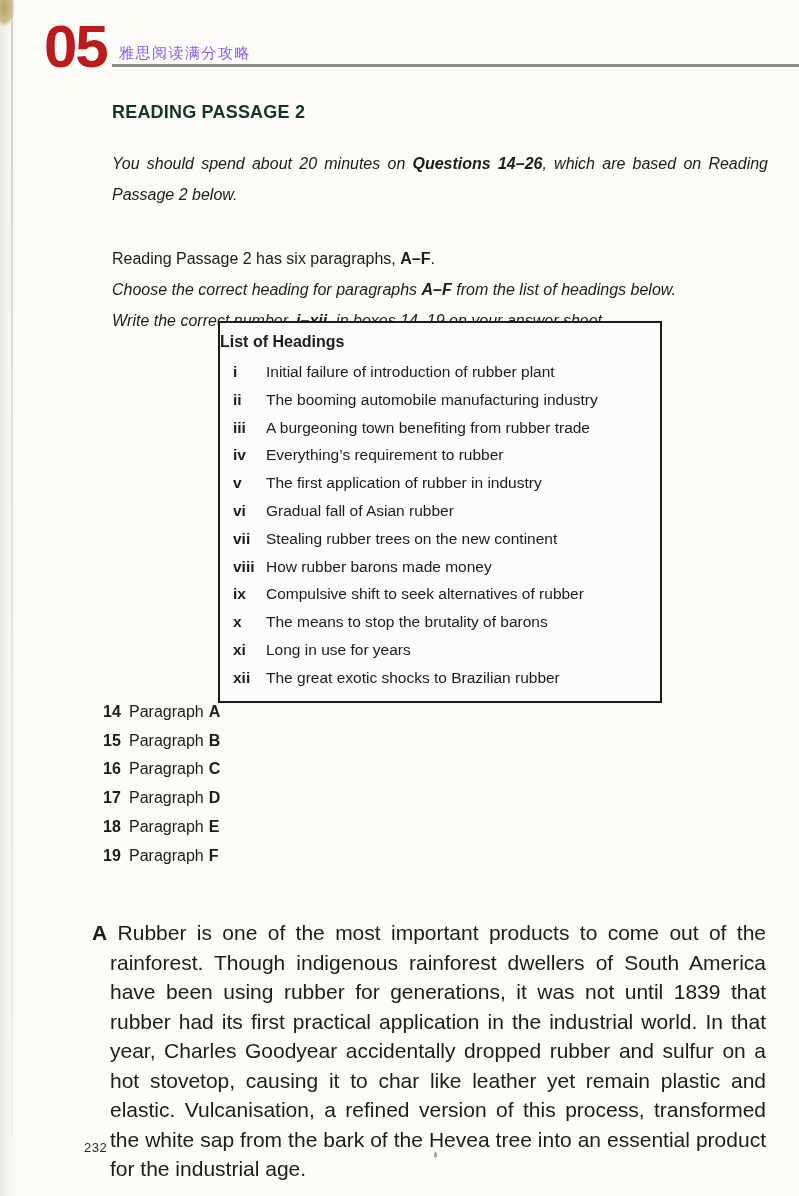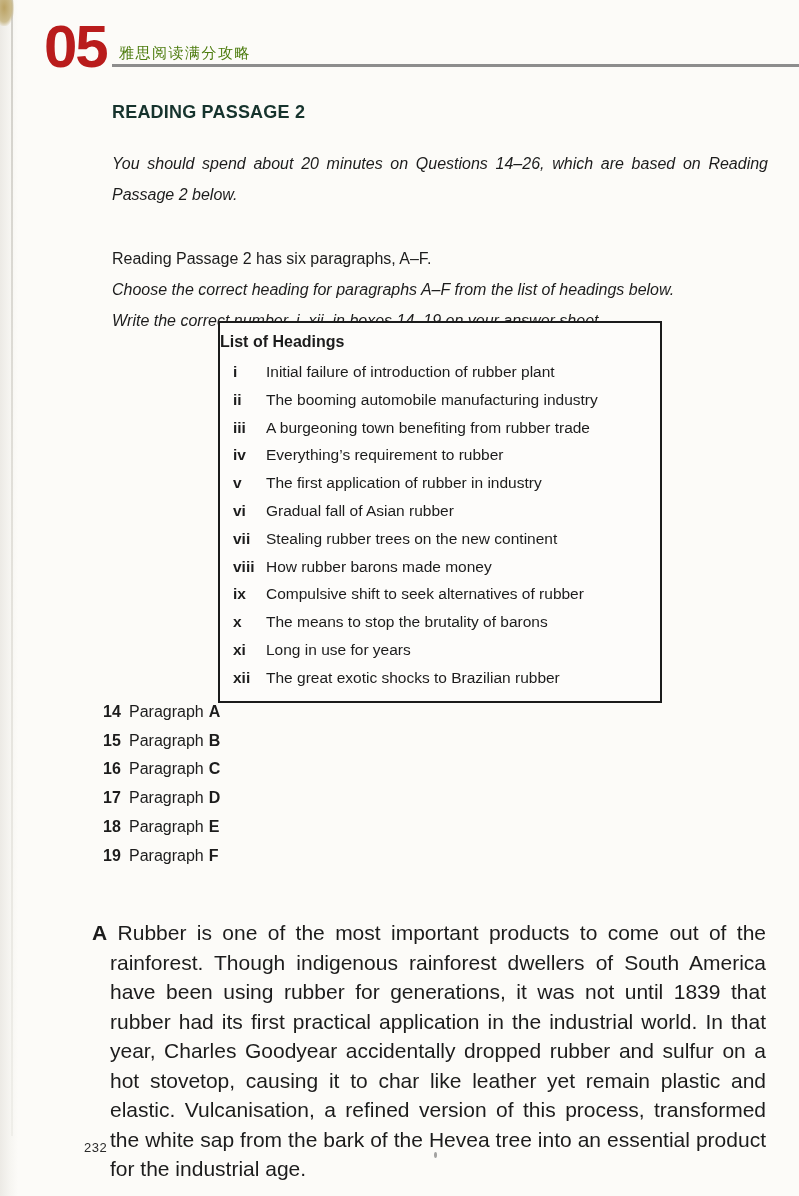--- a/index.html
+++ b/index.html
@@ -35,38 +35,38 @@
   }
 
   
   .chapter-num {
     position: absolute; left: 44px; top: 12px;
     font-size: 60px; font-weight: bold; letter-spacing: -2px;
     color: #b91c1c;
   }
   .book-title {
     position: absolute; left: 119px; top: 44px;
-    font-size: 15px; color: #4d7c0f; letter-spacing: 1.5px;
+    font-size: 15px; color: #8b5cf6; letter-spacing: 1.5px;
   }
   .header-rule {
     position: absolute; left: 112px; top: 64px; width: 687px; height: 3px;
     background: #8d8d8d;
   }
 
   
   .passage-title {
     position: absolute; left: 112px; top: 102px;
     font-size: 18px; font-weight: bold; color: #16332d; letter-spacing: .2px;
   }
   .instr {
     position: absolute; left: 112px; width: 656px;
     font-size: 16px; line-height: 31px; text-align: justify;
   }
   .italic { font-style: italic; }
-  .b { font-weight: normal; }
+  .b { font-weight: bold; }
   .intro        { top: 132px; }
   .q-range      { top: 196px; font-weight: bold; font-style: italic; }
   .struct-note  { top: 227px; }
   .choose-line  { top: 258px; }
   .write-line   { top: 289px; }
 
   
   .headings-box {
     position: absolute; left: 218px; top: 321px; width: 440px;
     border: 2px solid #1b1b1b; background: #fdfcfa;

